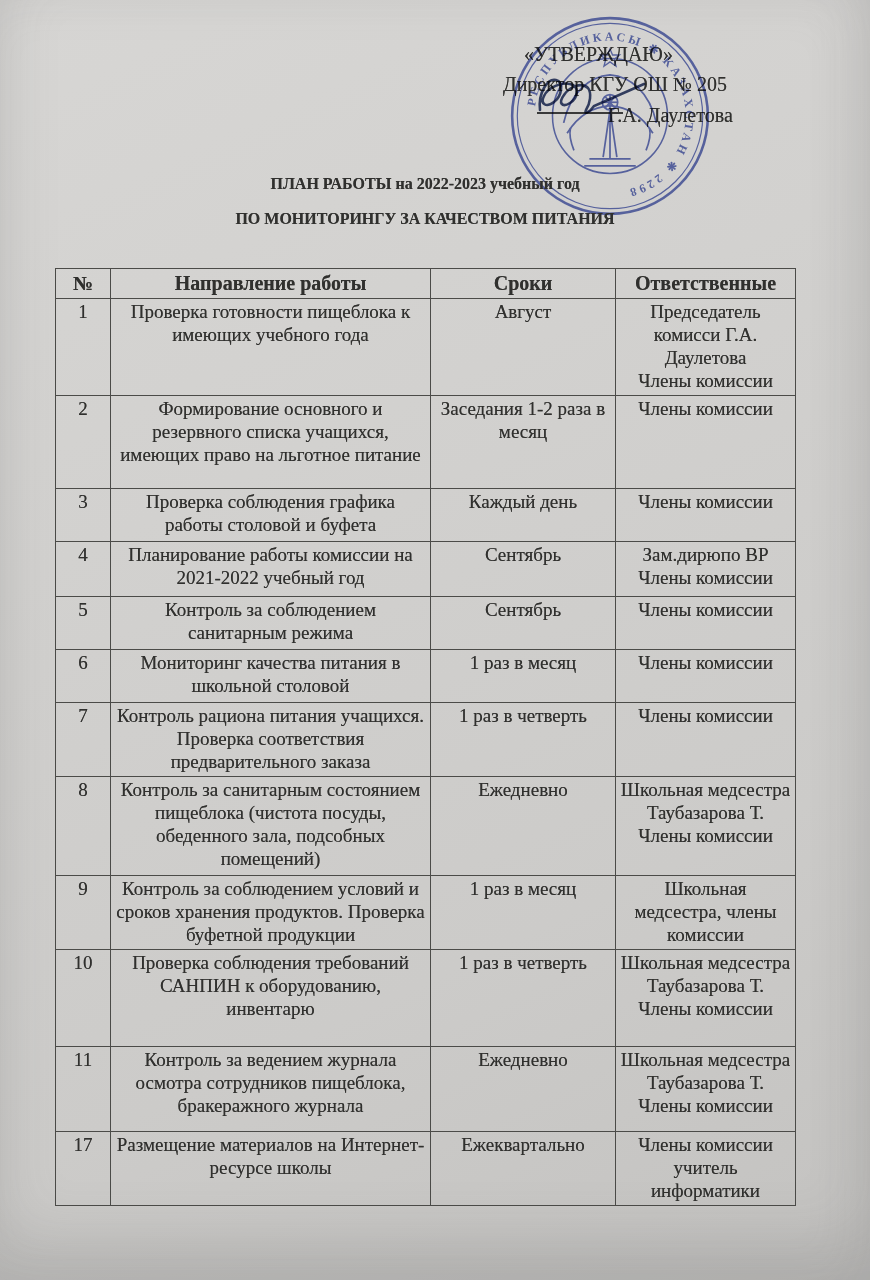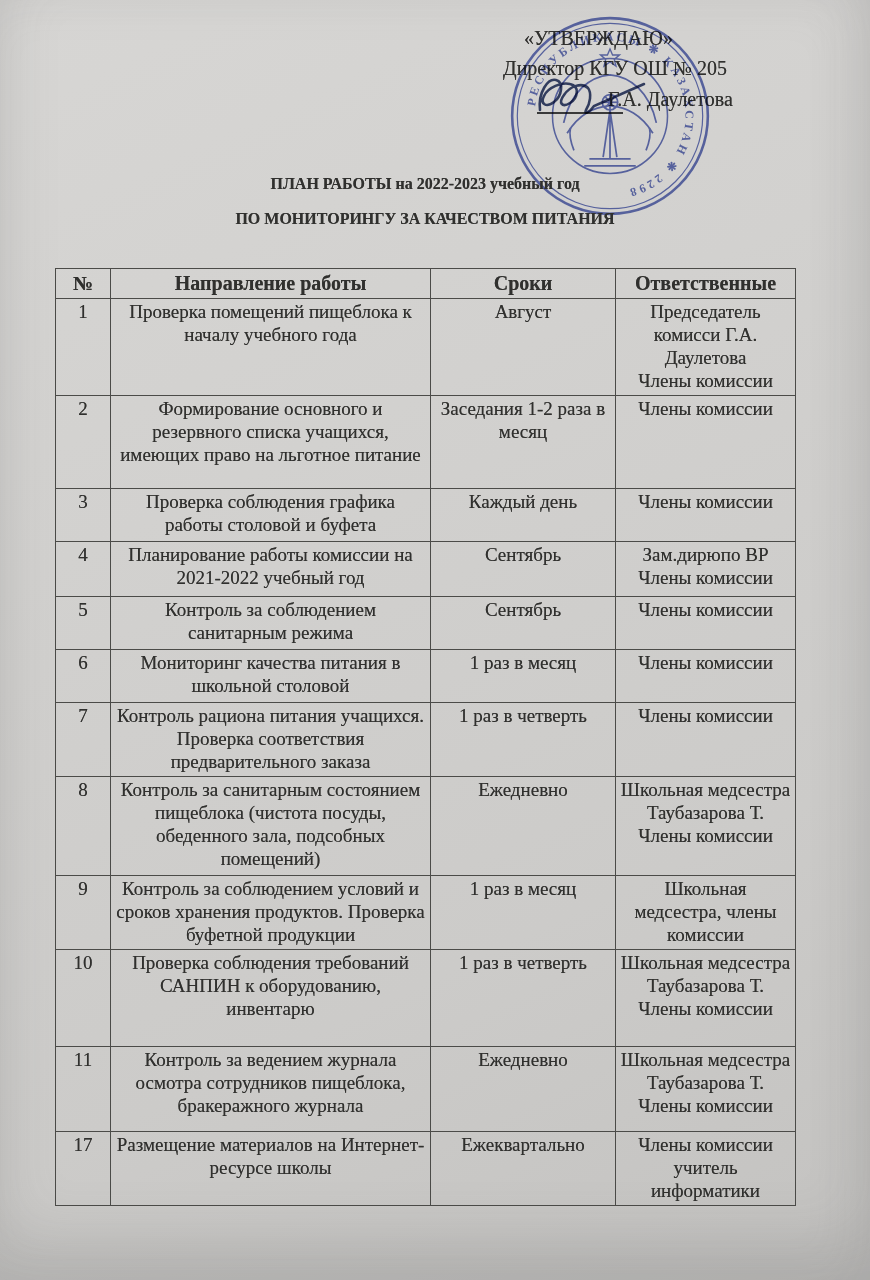--- a/index.html
+++ b/index.html
@@ -9,21 +9,21 @@
     background:linear-gradient(155deg,#d7d6d4 0%,#d2d1cf 35%,#cccbc9 70%,#c3c2c0 100%);
   }
   body::after{
     content:"";position:absolute;inset:0;pointer-events:none;
     box-shadow:inset 0 -40px 60px rgba(90,90,88,.18), inset -20px 0 50px rgba(120,120,118,.08);
   }
   .content{position:absolute;inset:0;color:#30302e;}
   .txt{text-shadow:0 0 .6px rgba(48,48,46,.65);}
 
   
-  .approval-line{position:absolute;font-size:20px;white-space:nowrap;}
+  .approval-line{position:absolute;font-size:20px;white-space:nowrap;margin-top:16px;}
   .q{left:524px;top:27px;}
   .d{left:503px;top:57px;}
   .sig-underline{position:absolute;left:537px;top:92px;width:86px;height:20px;border-bottom:2px solid #3a3a3a;}
   .signature-svg{position:absolute;left:532px;top:70px;mix-blend-mode:multiply;}
   .signer{left:608px;top:88px;}
 
   
   .stamp{position:absolute;left:492px;top:13px;width:236px;height:206px;
     mix-blend-mode:multiply;opacity:.78;pointer-events:none;}
 
@@ -104,21 +104,21 @@
       </colgroup>
     <tbody>
         <tr>
       <th>№</th>
       <th>Направление работы</th>
       <th>Сроки</th>
       <th>Ответственные</th>
     </tr>
     <tr class="h88">
       <td>1</td>
-      <td>Проверка помещений пищеблока к началу учебного года</td>
+      <td>Проверка готовности пищеблока к имеющих учебного года</td>
       <td>Август</td>
       <td class="preline">Председатель комисси Г.А. Даулетова
 Члены комиссии</td>
     </tr>
     <tr class="h88">
       <td>2</td>
       <td>Формирование основного и резервного списка учащихся, имеющих право на льготное питание</td>
       <td>Заседания 1-2 раза в месяц</td>
       <td class="preline">Члены комиссии</td>
     </tr>

